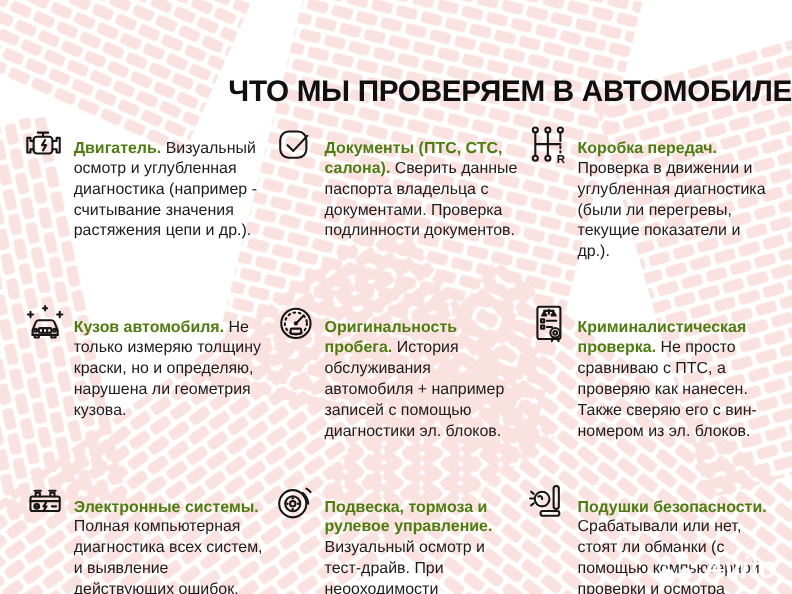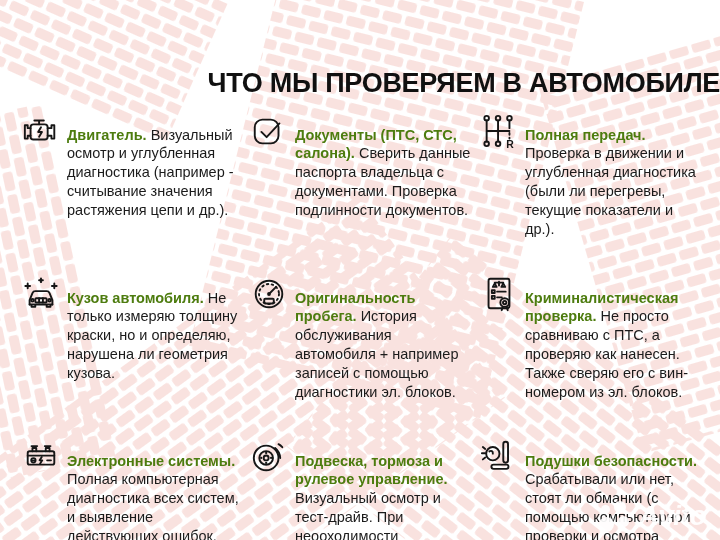--- a/index.html
+++ b/index.html
@@ -98,21 +98,21 @@
         <path d="M7 9v22 M19 9v22 M31 9v8 M7 20h24"></path>
         <path d="M31 22v6" stroke-dasharray="2 3"></path>
         <circle cx="7" cy="6.5" r="2.4"></circle>
           <circle cx="19" cy="6.5" r="2.4"></circle>
           <circle cx="31" cy="6.5" r="2.4"></circle>
         <circle cx="7" cy="33.5" r="2.4"></circle>
           <circle cx="19" cy="33.5" r="2.4"></circle>
         <text x="27.5" y="38" font-size="11" font-weight="bold">R</text>
       </svg>
     </span>
-    <p class="txt"><b>Полная передач.</b> <span>Проверка в движении и углубленная диагностика (были ли перегревы, текущие показатели и др.).</span></p>
+    <p class="txt"><b>Коробка передач.</b> <span>Проверка в движении и углубленная диагностика (были ли перегревы, текущие показатели и др.).</span></p>
   </div>
 
   <div class="item">
     <span class="icon">
       <svg viewBox="0 0 40 40">
         <path d="M8 31v-4.5l3-7.5c.6-1.4 1.6-2 3-2h12c1.4 0 2.4.6 3 2l3 7.5V31"></path>
         <path d="M8 31h24 M10 31v2.5h4V31 M26 31v2.5h4V31"></path>
         <rect x="14" y="24.5" width="12" height="4.5" rx="1"></rect>
         <path d="M18 24.5v4.5 M22 24.5v4.5"></path>
         <circle cx="11" cy="26.5" r="1.4"></circle>

